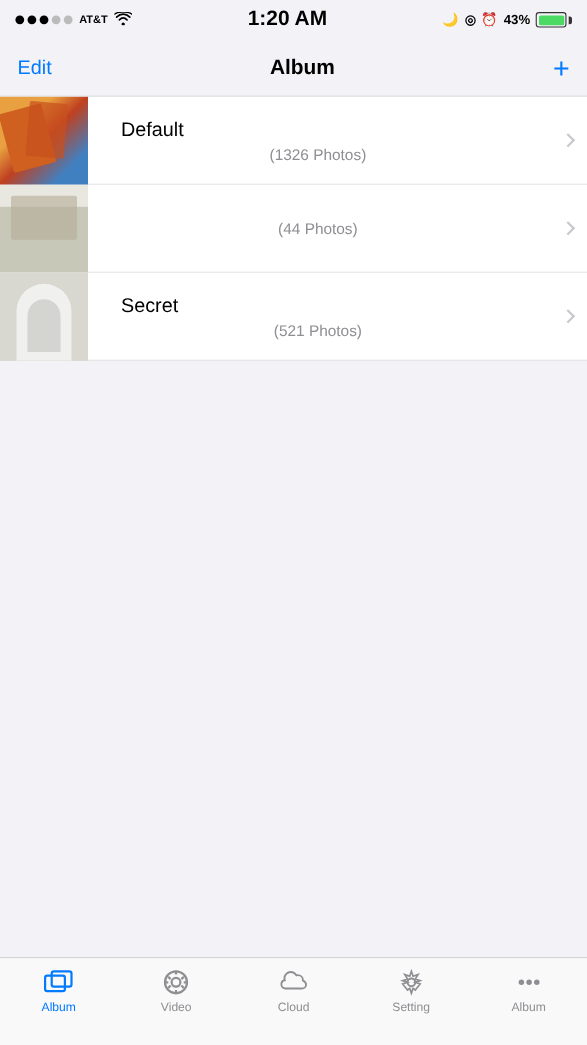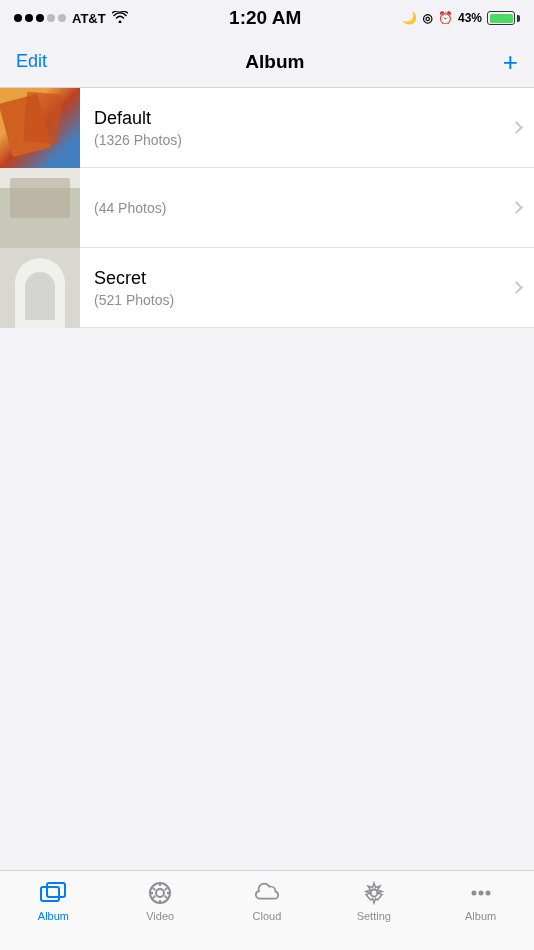--- a/index.html
+++ b/index.html
@@ -34,21 +34,21 @@
       display: flex;
       gap: 3px;
     }
     .dot {
       width: 8px;
       height: 8px;
       border-radius: 50%;
     }
     .dot.filled { background: #000; }
     .dot.empty { background: #bbb; }
-    .carrier { font-size: 13px; font-weight: 600; }
+    .carrier { font-size: 10px; font-weight: 600; }
     .wifi-icon { font-size: 13px; }
     .status-center { font-size: 19px; font-weight: 600; }
     .status-right {
       display: flex;
       align-items: center;
       gap: 5px;
       font-size: 12px;
     }
     .battery-container {
       display: flex;
@@ -114,20 +114,21 @@
     }
     .album-item {
       display: flex;
       align-items: center;
       height: 80px;
       background: #fff;
       border-bottom: 1px solid #e0e0e5;
       padding-right: 0;
       cursor: pointer;
       position: relative;
+      gap: 16px;
     }
     .album-item:last-child {
       border-bottom: 1px solid #e0e0e5;
     }
     .album-thumbnail {
       width: 80px;
       height: 80px;
       flex-shrink: 0;
       overflow: hidden;
       display: flex;
@@ -222,20 +223,21 @@
     }
     .album-name {
       font-size: 18px;
       font-weight: 400;
       color: #000;
       margin-bottom: 3px;
     }
     .album-count {
       font-size: 14px;
       color: #8e8e93;
+      text-align: center;
     }
     .album-chevron {
       width: 36px;
       display: flex;
       align-items: center;
       justify-content: center;
       flex-shrink: 0;
     }
     .chevron-right {
       width: 9px;

